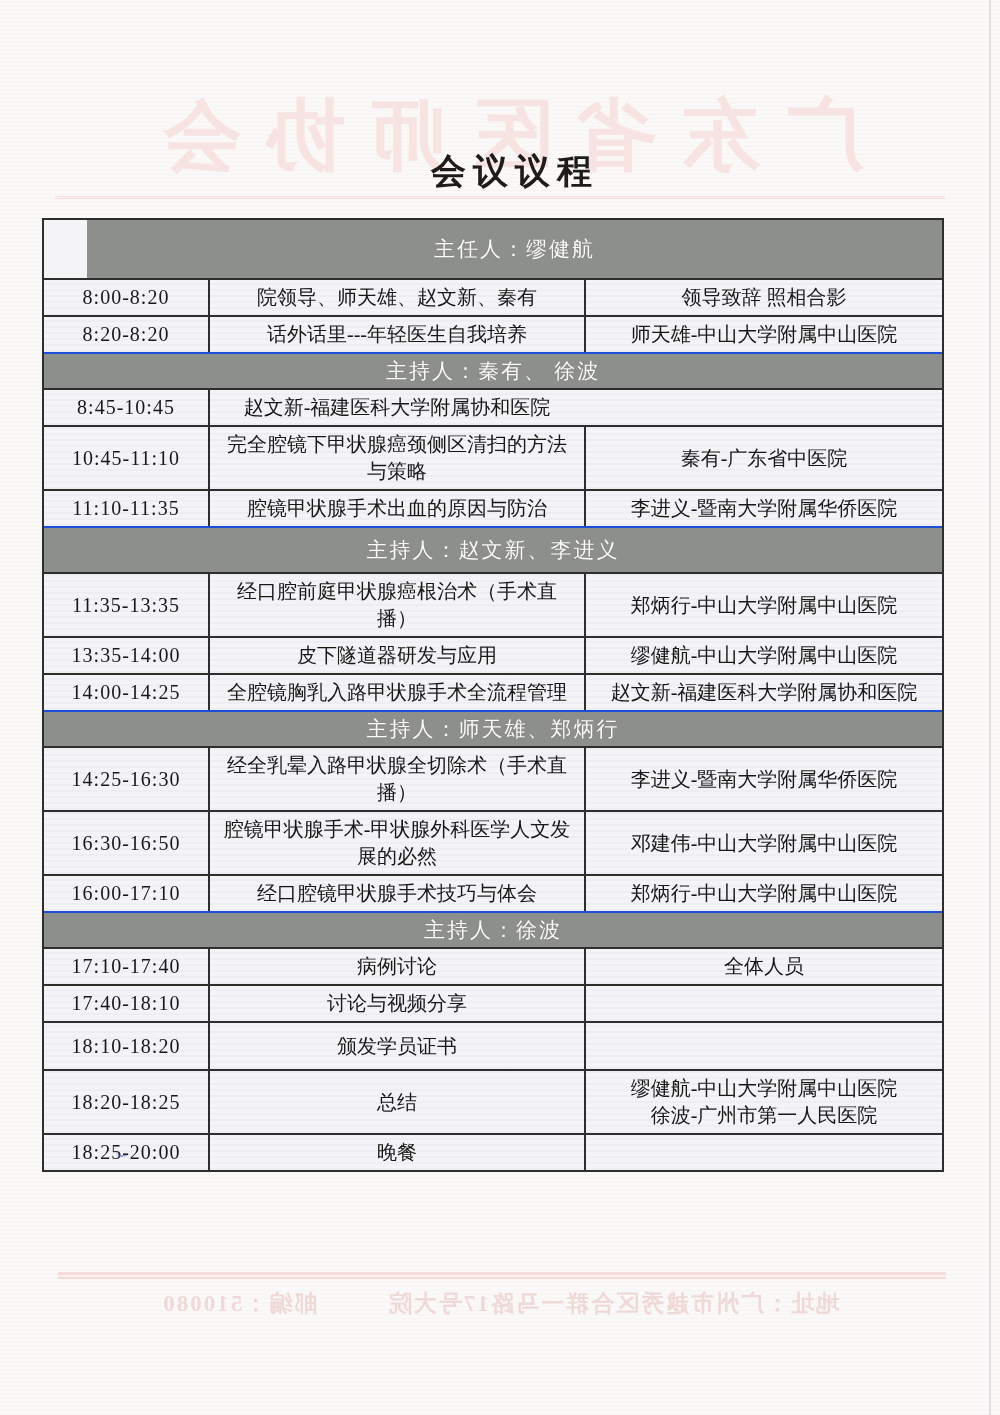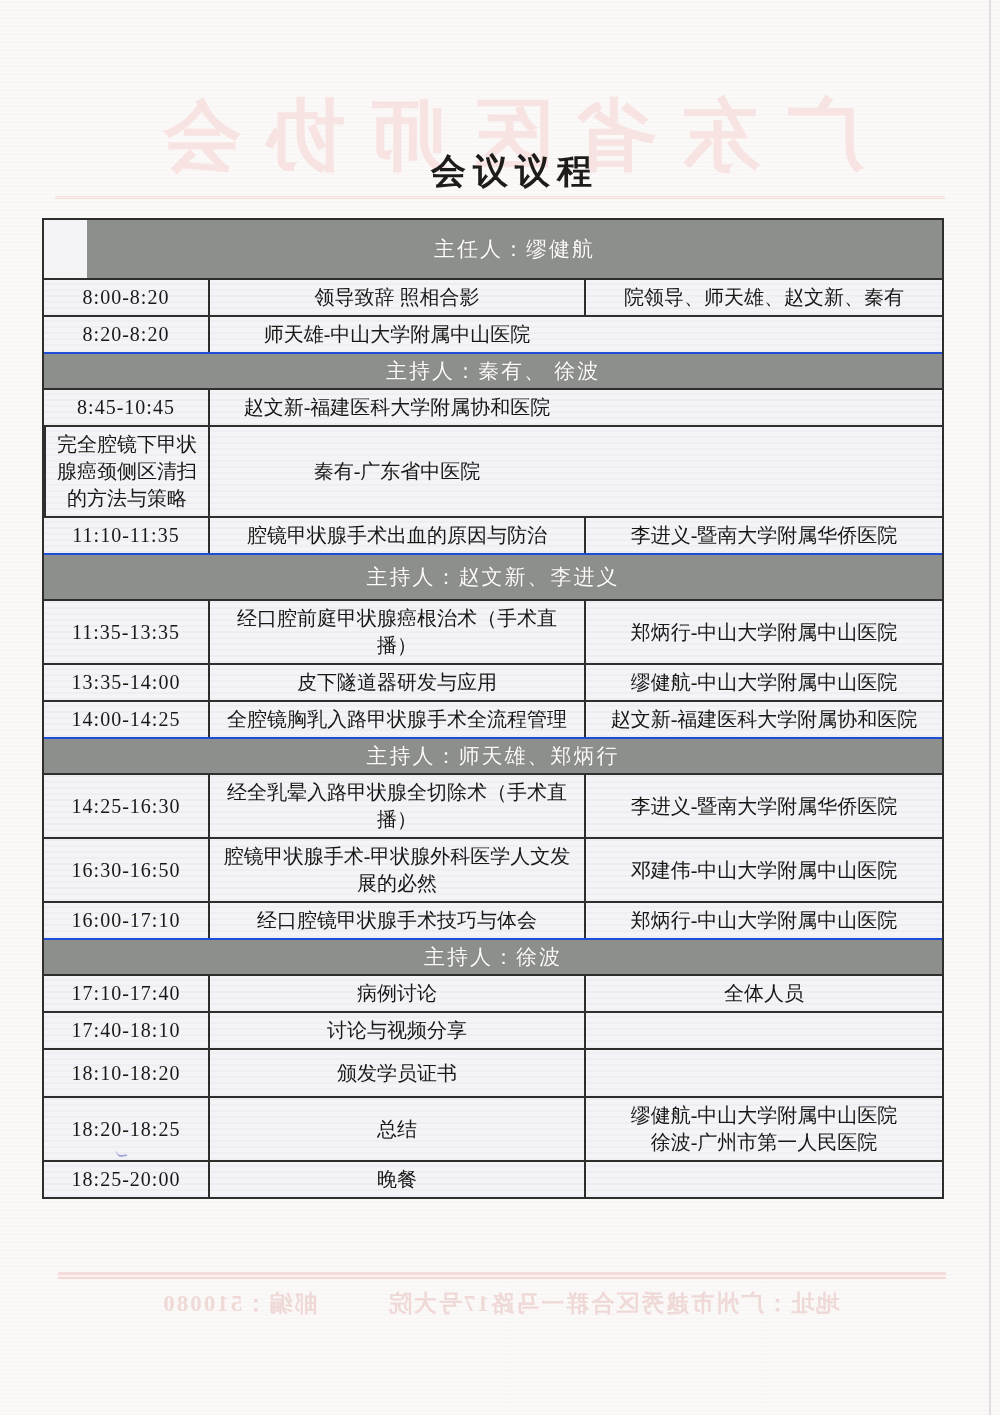--- a/index.html
+++ b/index.html
@@ -128,35 +128,37 @@
 
 <h1 class="page-title">会议议程</h1>
 
 <div class="bleed-rule-top"></div>
 
 <div class="agenda-table" id="agenda">
     <div class="section">
       <div class="section-header">主任人：缪健航</div>
       <div class="row">
         <div class="cell time">8:00-8:20</div>
+        <div class="cell speaker">院领导、师天雄、赵文新、秦有</div>
         <div class="cell topic">领导致辞  照相合影</div>
-        <div class="cell speaker">院领导、师天雄、赵文新、秦有</div>
       </div>
       <div class="row">
         <div class="cell time">8:20-8:20</div>
+        <div class="cell topic">话外话里---年轻医生自我培养</div>
         <div class="cell speaker">师天雄-中山大学附属中山医院</div>
       </div>
     </div>
     <div class="section">
       <div class="section-header">主持人：秦有、 徐波</div>
       <div class="row">
         <div class="cell time">8:45-10:45</div>
         <div class="cell speaker">赵文新-福建医科大学附属协和医院</div>
       </div>
       <div class="row">
+        <div class="cell time">10:45-11:10</div>
         <div class="cell topic">完全腔镜下甲状腺癌颈侧区清扫的方法与策略</div>
         <div class="cell speaker">秦有-广东省中医院</div>
       </div>
       <div class="row">
         <div class="cell time">11:10-11:35</div>
         <div class="cell topic">腔镜甲状腺手术出血的原因与防治</div>
         <div class="cell speaker">李进义-暨南大学附属华侨医院</div>
       </div>
     </div>
     <div class="section">

